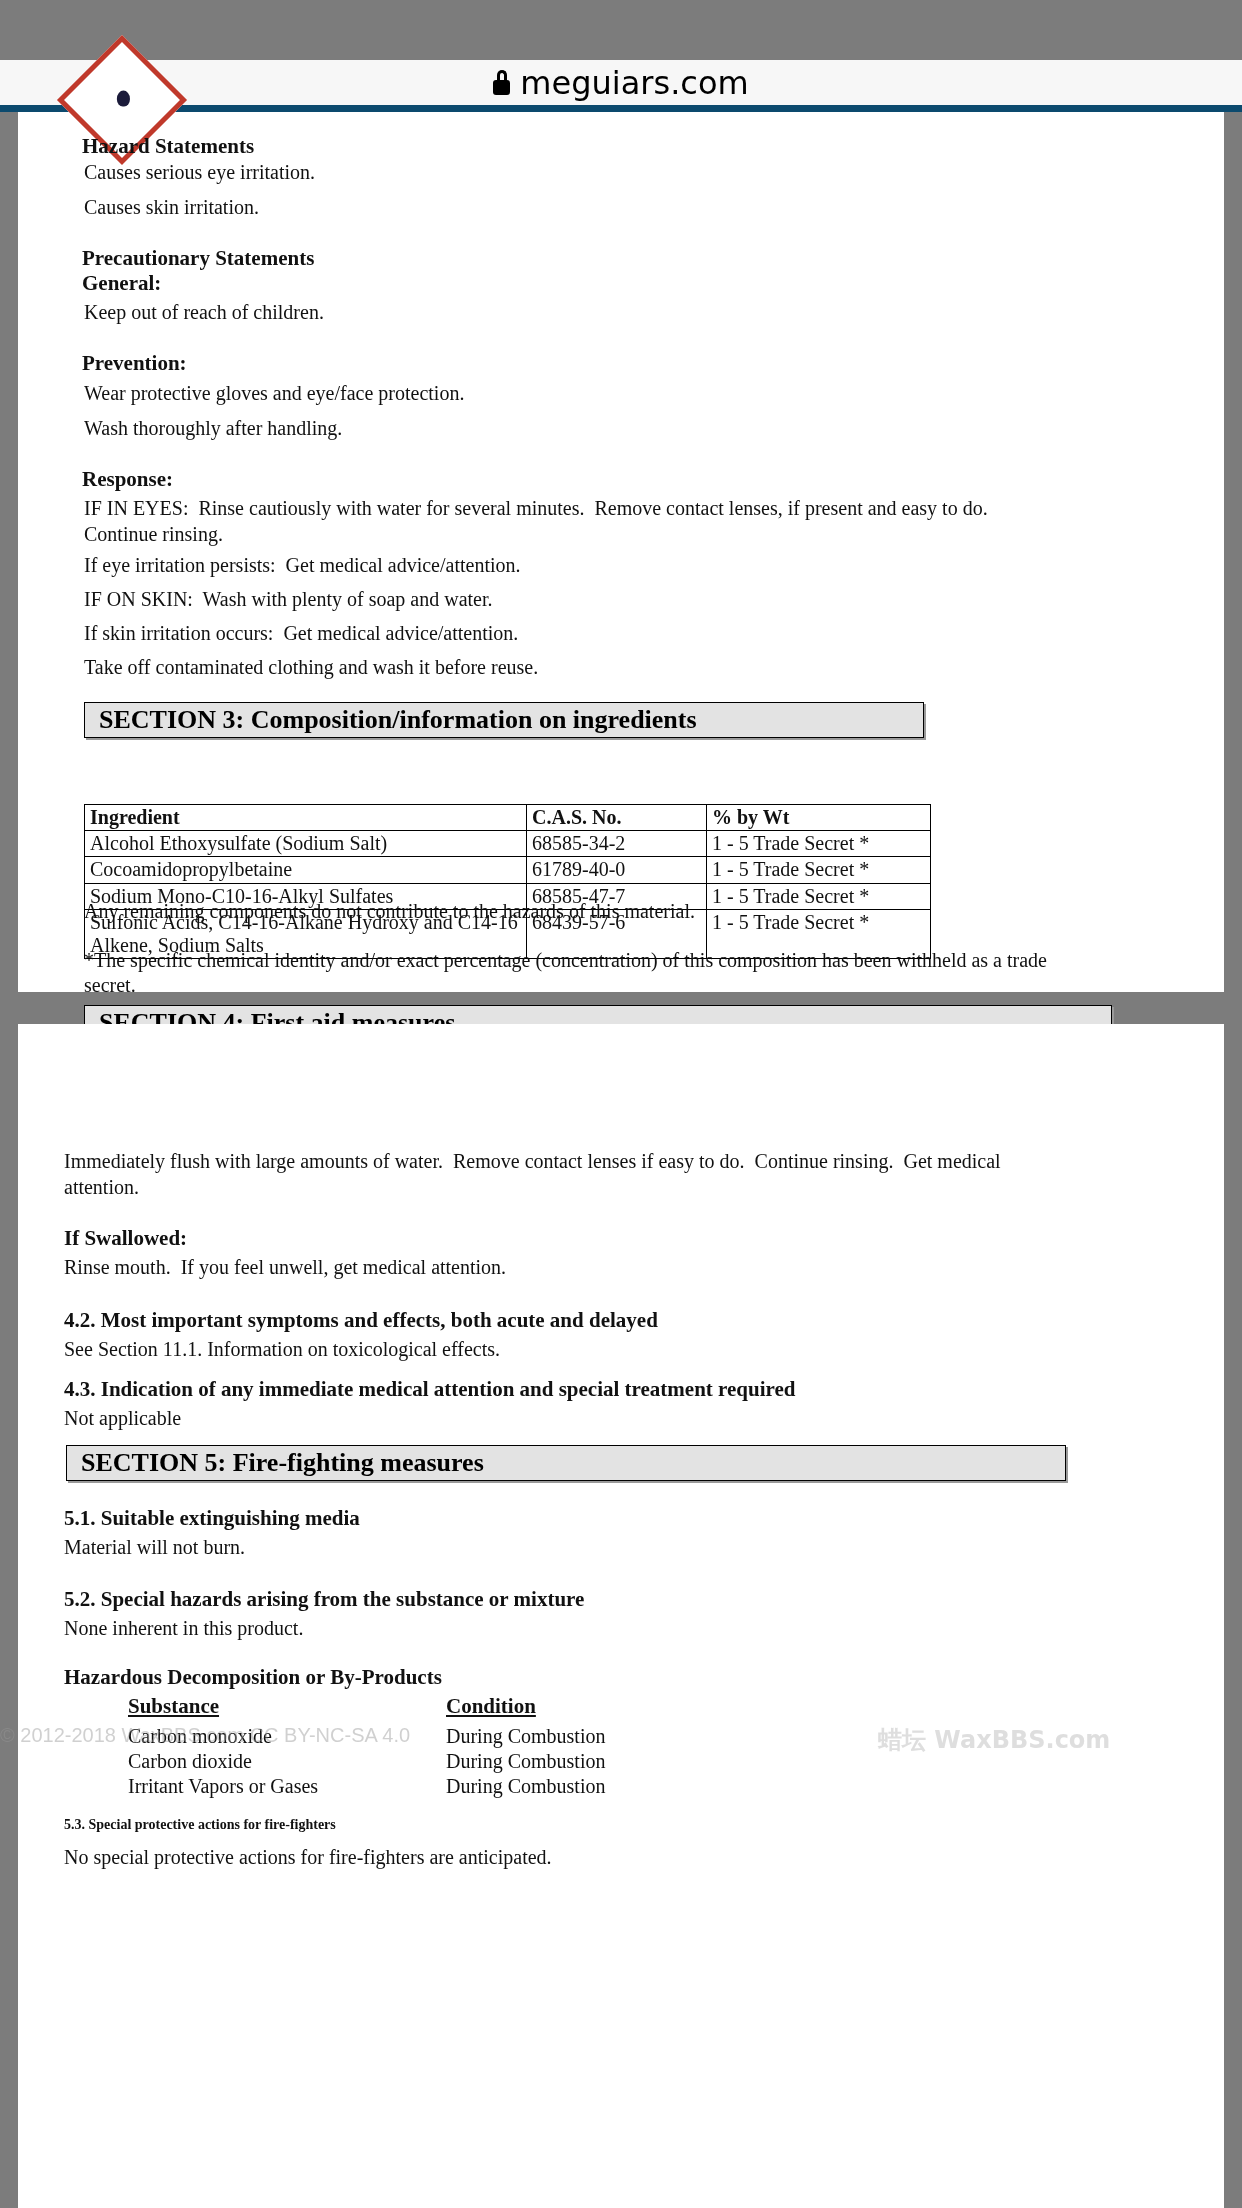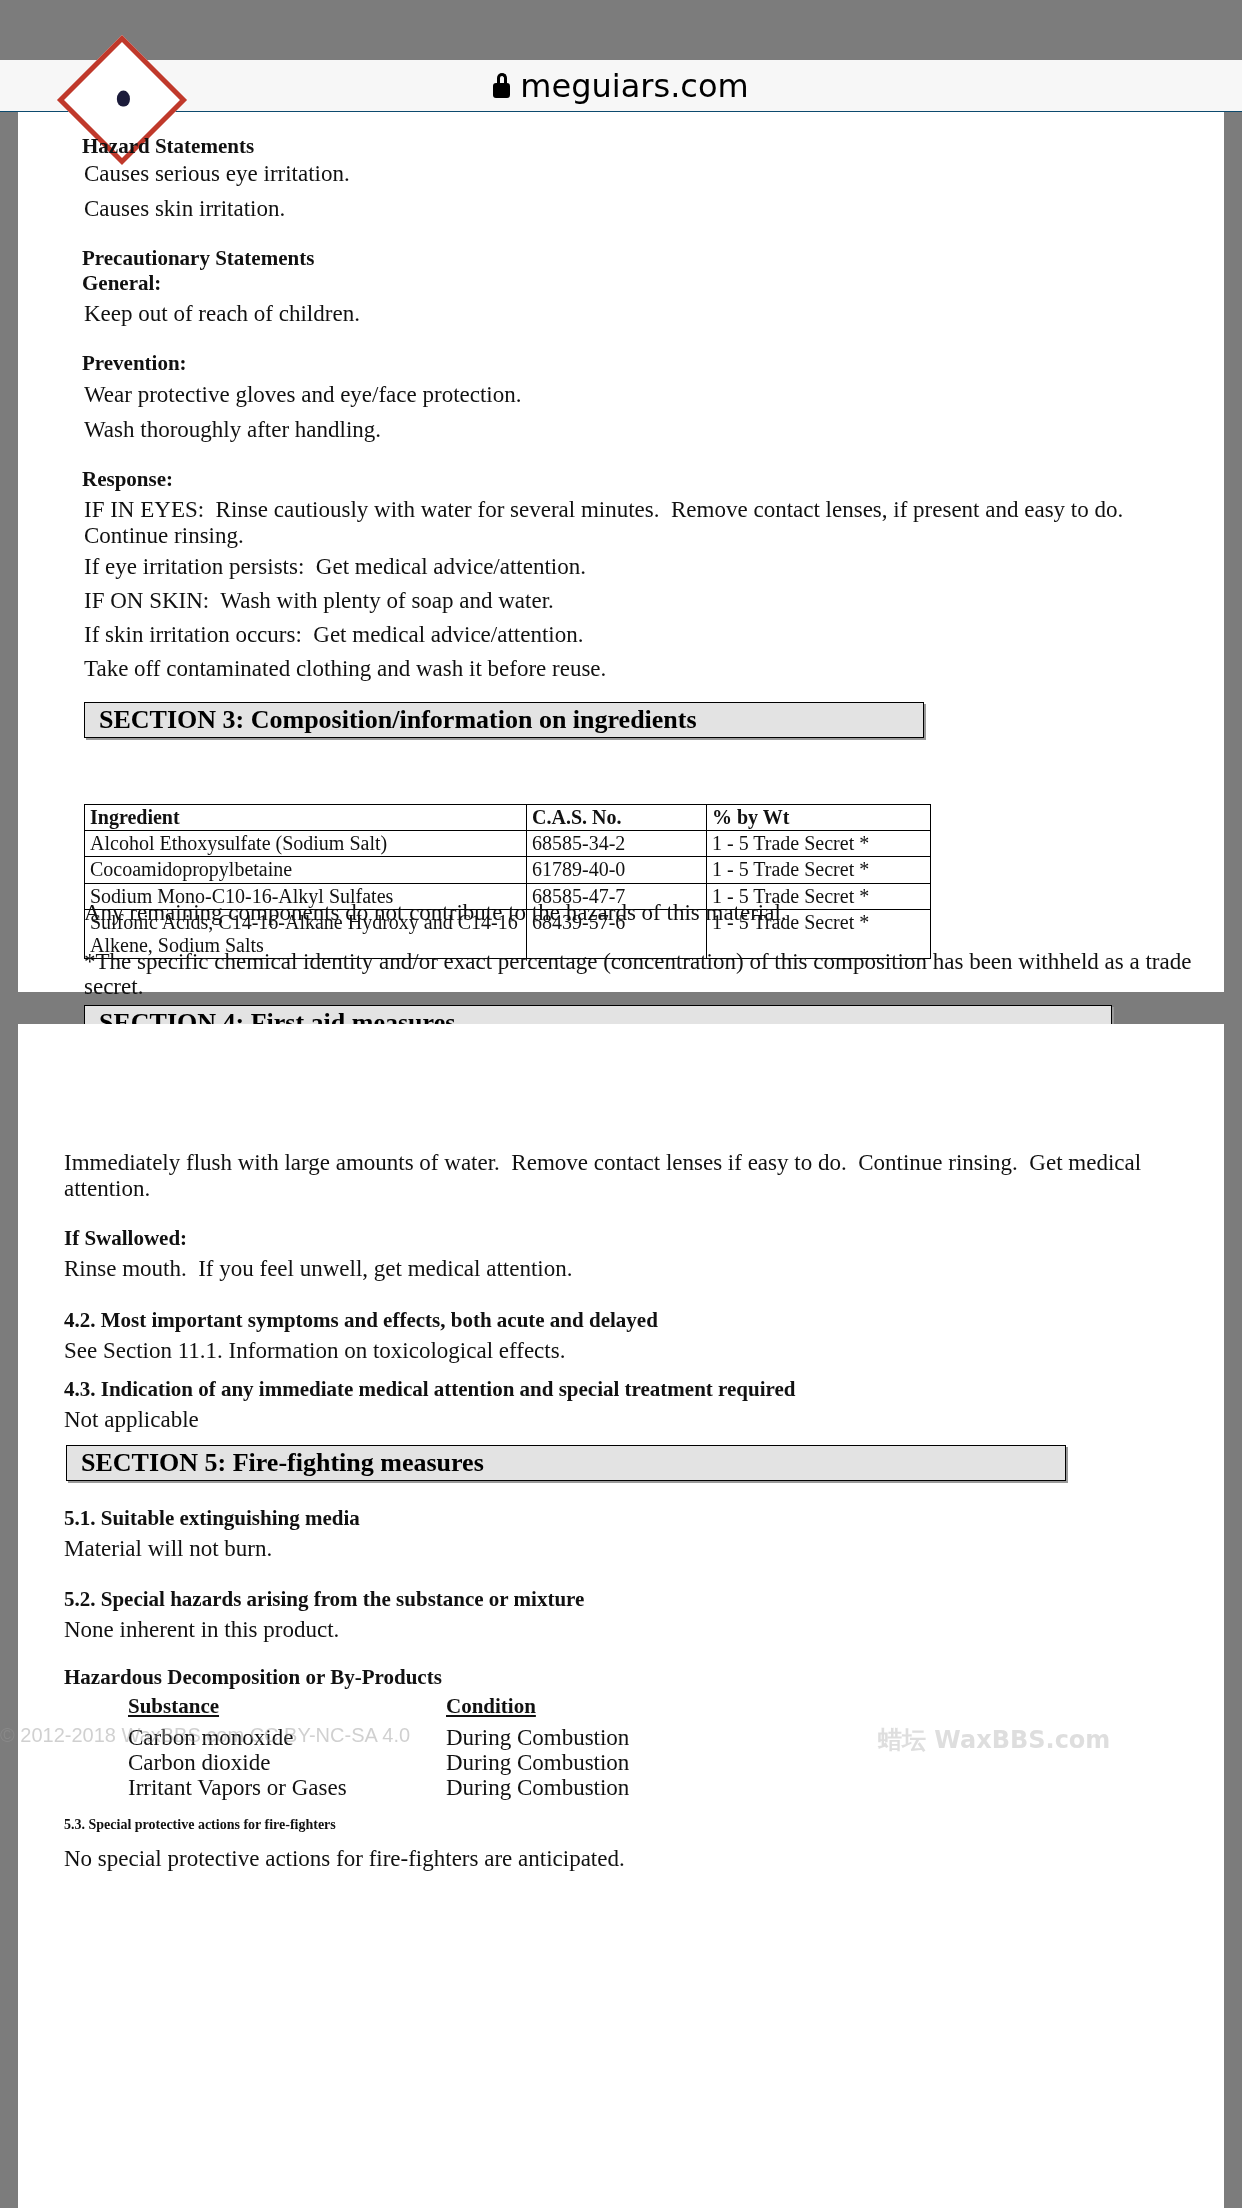--- a/index.html
+++ b/index.html
@@ -53,21 +53,21 @@
   .battery::after {
     content: ""; position: absolute; right: -7px; top: 8px;
     width: 4px; height: 10px; background: #9a9a9a; border-radius: 0 2px 2px 0;
   }
 
   
   .urlbar {
     position: absolute; top: 60px; left: 0; width: 1242px; height: 52px;
     background: #f7f7f7;
     display: flex; align-items: center; justify-content: center; gap: 10px;
-    border-bottom: 1px solid #0c4a6e;
+    border-bottom: 7px solid #0c4a6e;
   }
   .lock-icon { width: 17px; height: 25px; position: relative; display: inline-block; }
   .lock-icon .body {
     position: absolute; bottom: 0; left: 0; width: 17px; height: 15px;
     background: #000; border-radius: 3px;
   }
   .lock-icon .shackle {
     position: absolute; top: 0; left: 3.5px; width: 10px; height: 12px;
     border: 3px solid #000; border-bottom: none;
     border-radius: 6px 6px 0 0;
@@ -82,21 +82,21 @@
   .sheet {
     position: absolute; left: 18px; width: 1206px;
     background: #fff;
   }
   #sheet1 { top: 0; height: 880px; }
   #sheet2 { top: 912px; height: 1196px; }
 
   .inner { position: absolute; left: 0; top: 0; right: 0; bottom: 0; }
 
   
-  .t { position: absolute; color: #111; white-space: pre; font-size: 23px; line-height: 1; }
+  .t { position: absolute; color: #111; white-space: pre; font-size: 20px; line-height: 1; }
   .b { font-weight: bold; }
   .u { text-decoration: underline; text-align: center; }
 
   
   .ghs {
     position: absolute; left: 58px; top: -58px; width: 92px; height: 92px;
     border: 5px solid #c0392b; background: #fff;
     transform: rotate(45deg);
   }
   .ghs .dot {

